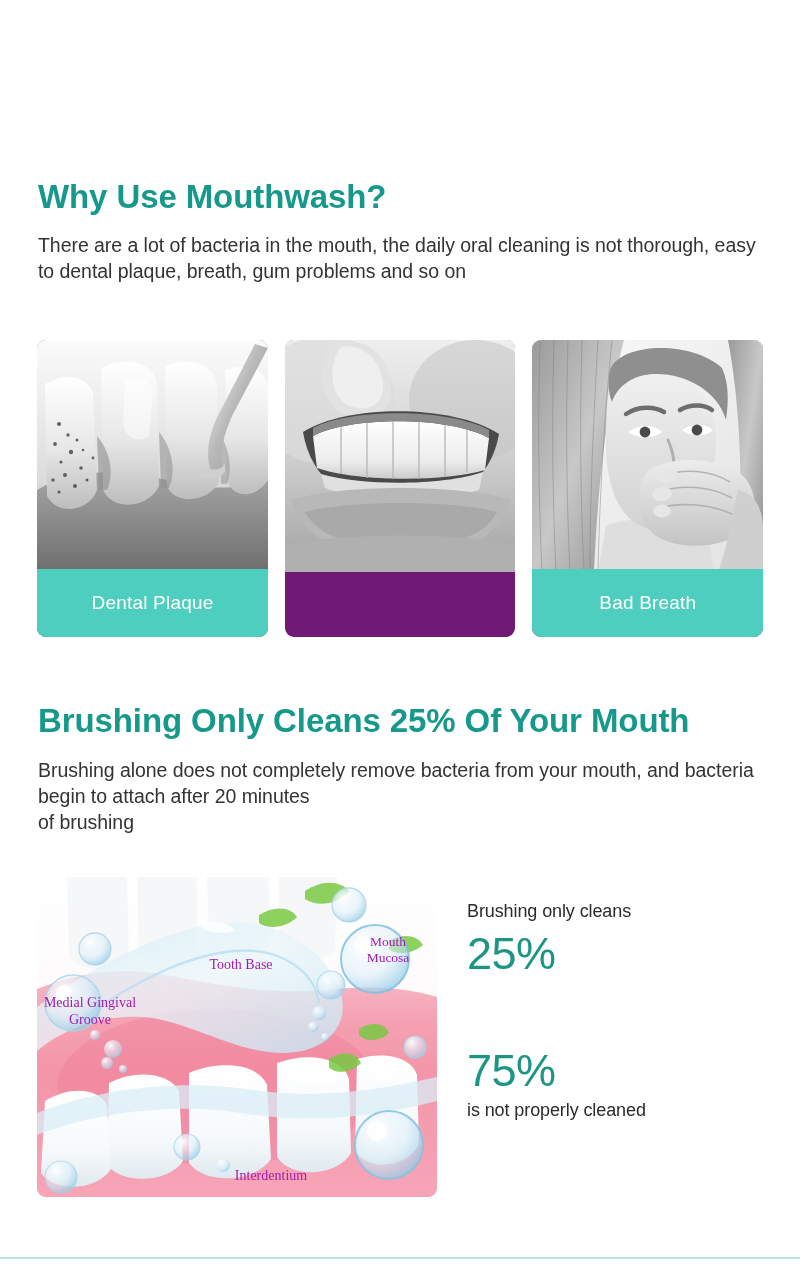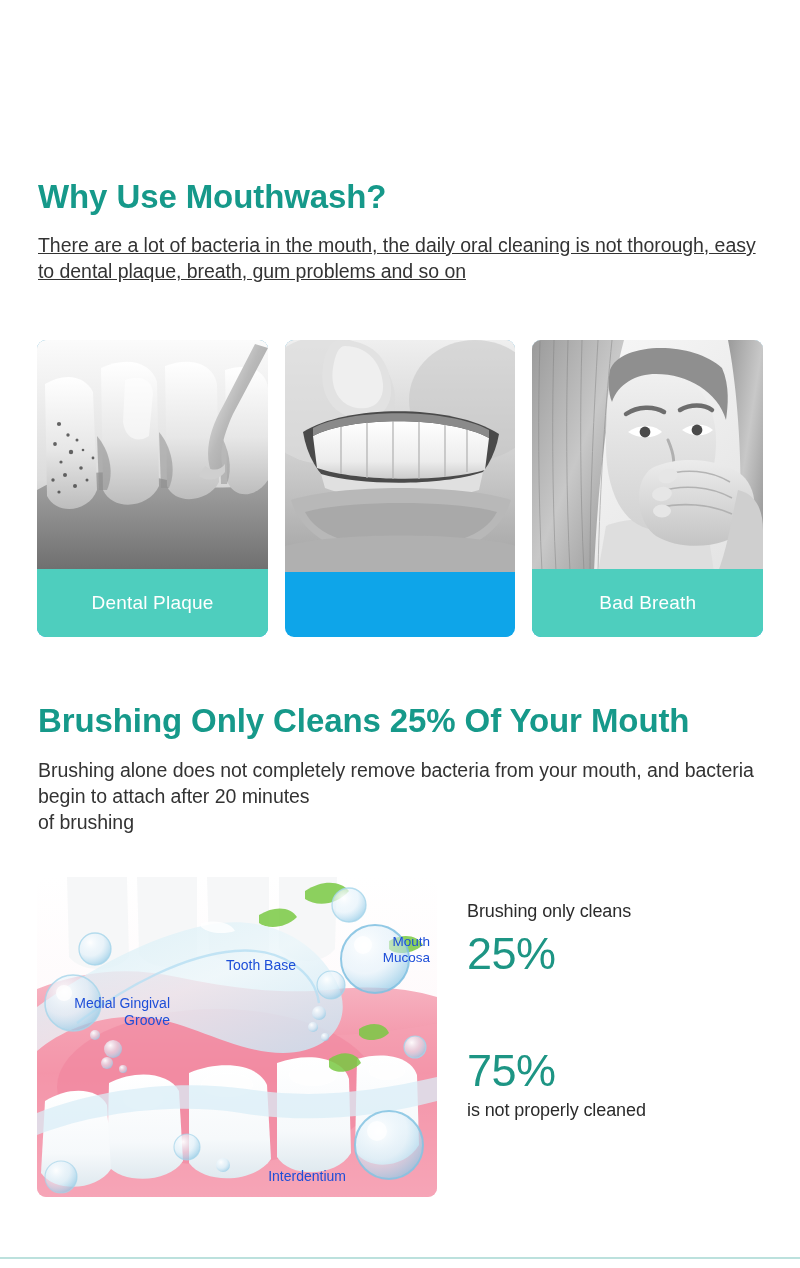--- a/index.html
+++ b/index.html
@@ -65,39 +65,39 @@
     position: absolute;
     left: 38px;
     font-size: 19.5px;
     line-height: 1.34;
     color: #333333;
     font-family: "Liberation Sans Narrow", "Liberation Sans", sans-serif;
     letter-spacing: -0.05px;
   }
 
   #why-head  { top: 178px; }
-  #why-body  { top: 232px; width: 724px; text-decoration: underline; }
+  #why-body  { top: 232px; width: 724px; }
 
   #brush-head { top: 702px; }
   #brush-body { top: 757px; width: 730px; }
 
   
   .cards {
     position: absolute;
     top: 340px; left: 37px;
     width: 726px; height: 297px;
     display: flex;
     gap: 17px;
   }
   .card {
     position: relative;
     width: 231px; height: 297px;
     border-radius: 9px;
     overflow: hidden;
-    background: #0ea5e9;
+    background: #701a75;
   }
   .card-photo {
     position: absolute;
     top: 0; left: 0; right: 0;
     height: 232px;
     overflow: hidden;
     background: #d8d8d8;
   }
   .card-photo svg { display: block; width: 231px; height: 232px; }
   .card-caption {
@@ -119,24 +119,24 @@
     position: absolute;
     top: 877px; left: 37px;
     width: 400px; height: 320px;
     border-radius: 9px;
     overflow: hidden;
     background: #ffffff;
   }
   .illus svg { display: block; width: 400px; height: 320px; }
   .illus-label {
     position: absolute;
-    color: #1d4ed8;
+    color: #a21caf;
     font-size: 14px;
-    font-family: Liberation Sans, sans-serif;
-    text-align: right;
+    font-family: Liberation Serif, serif;
+    text-align: center;
     line-height: 1.18;
     pointer-events: none;
     white-space: pre-line;
   }
   #lbl-gingival { left: 10px;  top: 995px;  width: 160px; }
   #lbl-toothbase{ left: 186px; top: 957px;  width: 110px; }
   #lbl-mucosa   { left: 346px; top: 934px;  width: 84px; font-size: 13.5px;}
   #lbl-interd   { left: 196px; top: 1168px; width: 150px; }
 
   

